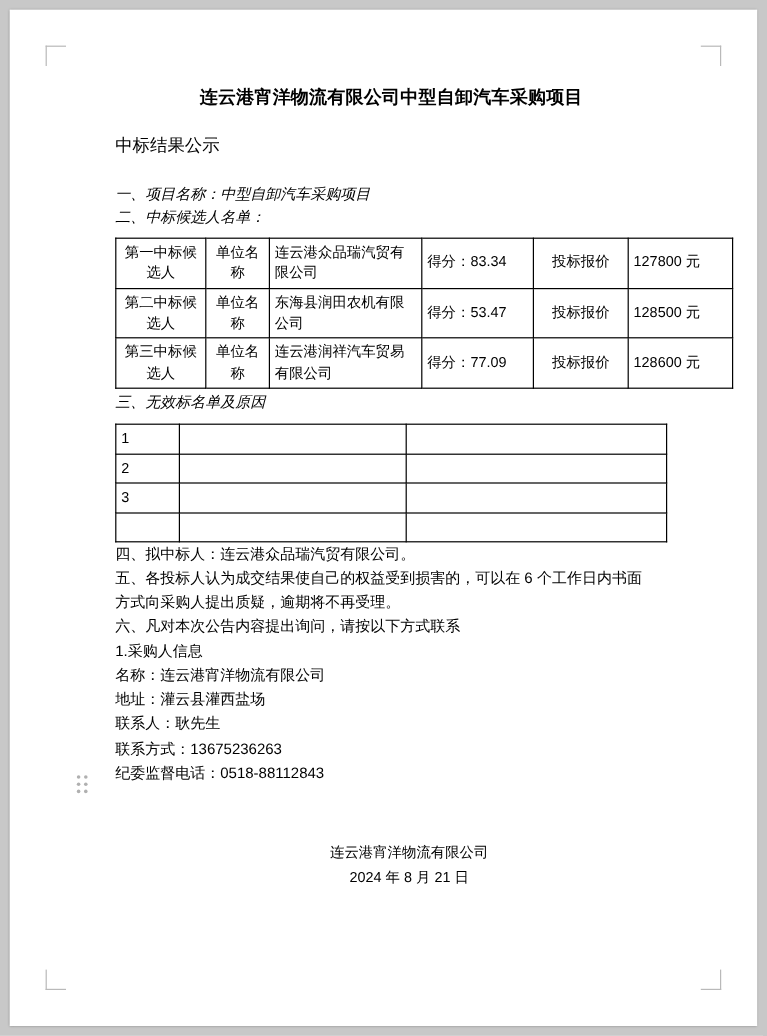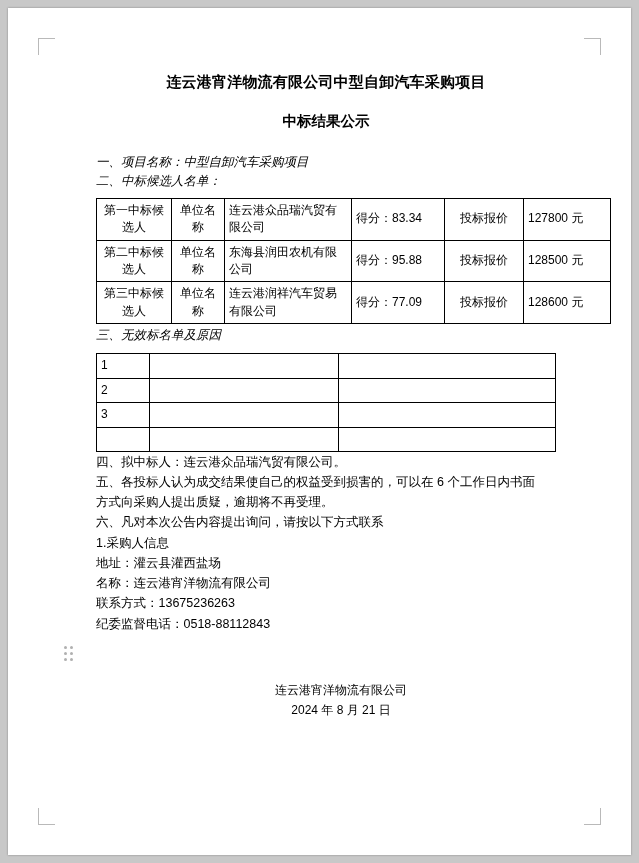--- a/index.html
+++ b/index.html
@@ -44,22 +44,21 @@
   }
   .title {
     text-align: center;
     font-weight: bold;
     font-size: 15px;
     color: #000;
     letter-spacing: 0.2px;
     line-height: 1.6;
   }
   .subtitle {
-    text-align: center;
-    font-weight: bold;
+    font-weight: normal;
     font-size: 14.5px;
     color: #000;
     margin-top: 18px;
   }
   .para {
     font-size: 12.5px;
     color: #000;
     line-height: 1.55;
     margin-top: 2px;
     font-style: italic;
@@ -159,21 +158,21 @@
           <td class="unit-label">单位名称</td>
           <td class="unit-name">连云港众品瑞汽贸有限公司</td>
           <td class="score">得分：83.34</td>
           <td class="bidlabel">投标报价</td>
           <td class="bidprice">127800 元</td>
         </tr>
         <tr>
           <td class="cand-label">第二中标候选人</td>
           <td class="unit-label">单位名称</td>
           <td class="unit-name">东海县润田农机有限公司</td>
-          <td class="score">得分：95.88</td>
+          <td class="score">得分：53.47</td>
           <td class="bidlabel">投标报价</td>
           <td class="bidprice">128500 元</td>
         </tr>
         <tr>
           <td class="cand-label">第三中标候选人</td>
           <td class="unit-label">单位名称</td>
           <td class="unit-name">连云港润祥汽车贸易有限公司</td>
           <td class="score">得分：77.09</td>
           <td class="bidlabel">投标报价</td>
           <td class="bidprice">128600 元</td>
@@ -207,22 +206,23 @@
         </tr>
       </tbody>
     </table>
 
     <div class="block">
       <div class="line">四、拟中标人：连云港众品瑞汽贸有限公司。</div>
       <div class="line">五、各投标人认为成交结果使自己的权益受到损害的，可以在 6 个工作日内书面</div>
       <div class="line">方式向采购人提出质疑，逾期将不再受理。</div>
       <div class="line">六、凡对本次公告内容提出询问，请按以下方式联系</div>
       <div class="line">1.采购人信息</div>
+      <div class="line">名称：连云港宵洋物流有限公司</div>
       <div class="line">地址：灌云县灌西盐场</div>
-      <div class="line">名称：连云港宵洋物流有限公司</div>
+      <div class="line">联系人：耿先生</div>
       <div class="line">联系方式：13675236263</div>
       <div class="line">纪委监督电话：0518-88112843</div>
     </div>
 
     <div class="signature">
       <div class="sig-indent">连云港宵洋物流有限公司</div>
       <div class="sig-indent">2024 年 8 月 21 日</div>
     </div>
 
   </div>

